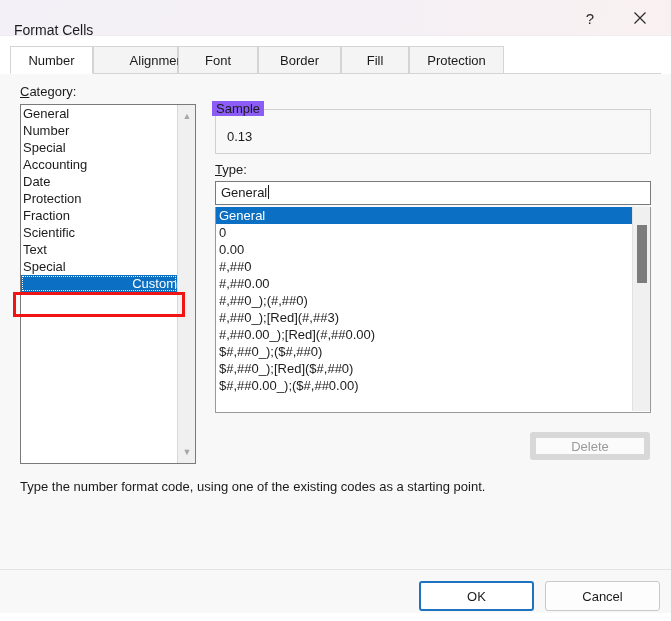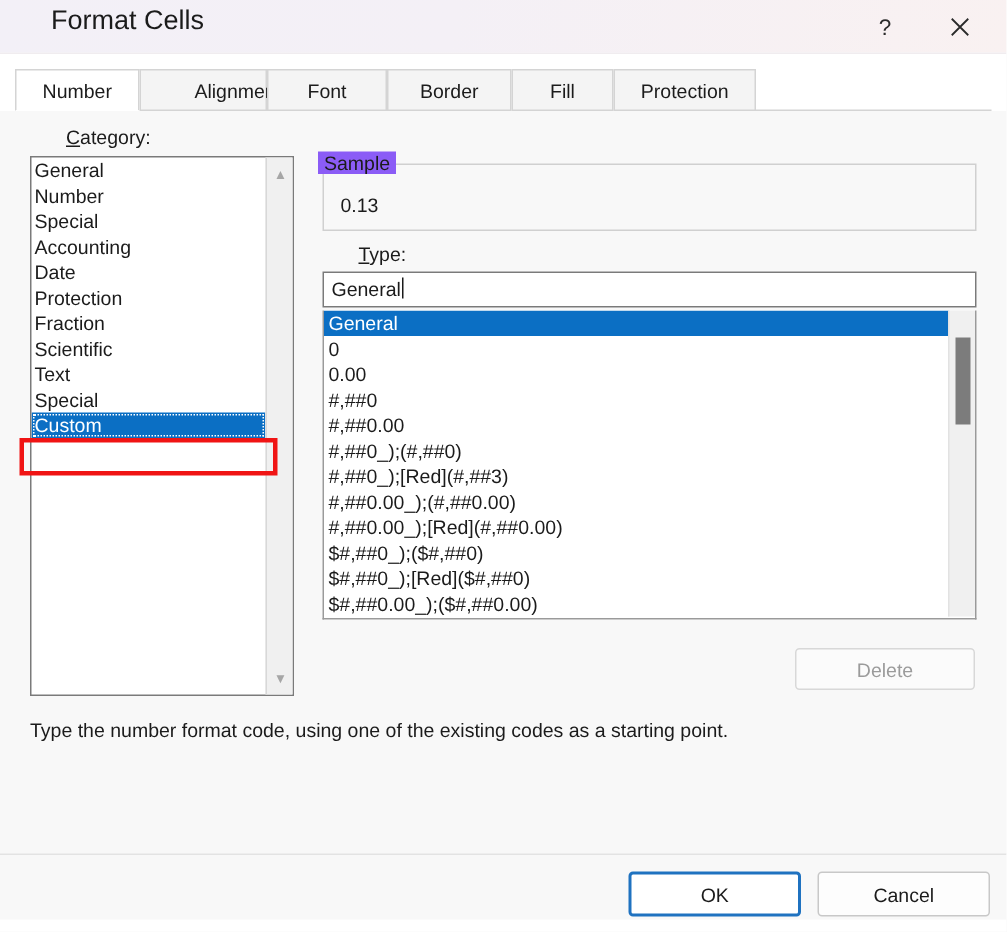--- a/index.html
+++ b/index.html
@@ -14,22 +14,22 @@
     position: relative;
   }
 
   
   .titlebar {
     position: absolute; left: 0; top: 0; width: 671px; height: 36px;
     background: linear-gradient(100deg, #f3f0f7 0%, #f4f0f6 45%, #f9f1f1 100%);
     border-bottom: 1px solid #f0ecef;
   }
   .title-text {
-    position: absolute; left: 14px; top: 3px;
-    font-size: 18px; color: #1b1b1b; white-space: nowrap; margin-left: 20px;
+    position: absolute; left: 14px; top: 22px;
+    font-size: 14px; color: #1b1b1b; white-space: nowrap;
   }
   .tb-btn {
     position: absolute; top: 0; height: 36px; width: 46px;
     display: flex; align-items: center; justify-content: center;
     font-size: 15px; color: #2a2a2a; cursor: default;
   }
   .tb-help { right: 58px; font-size: 15px; }
   .tb-close { right: 8px; }
   .tb-close svg { display: block; }
 
@@ -52,41 +52,41 @@
     z-index: 3;
   }
 
   
   .dlgbody {
     position: absolute; left: 0; top: 74px; width: 671px; height: 495px;
     background: #f8f8f8;
   }
 
   .lbl {
-    position: absolute; font-size: 13px; color: #1b1b1b; white-space: nowrap; margin-left: 24px;
+    position: absolute; font-size: 13px; color: #1b1b1b; white-space: nowrap;
   }
   .lbl u { text-decoration: underline; }
 
   
   .catbox {
     position: absolute; left: 20px; top: 30px; width: 176px; height: 360px;
     background: #ffffff; border: 1px solid #7a7a7a;
   }
   .catlist {
     position: absolute; left: 0; top: 0; width: 156px; height: 358px;
     overflow: hidden;
   }
   .catitem {
     height: 17px; line-height: 17px;
     padding-left: 2px; font-size: 13px; color: #1b1b1b;
     white-space: nowrap; cursor: default;
   }
   .catitem.sel {
     background: #0b6fc4; color: #ffffff;
-    outline: 1px dotted #ffffff; outline-offset: -2px;
+    outline: 1px dotted #ffffff; outline-offset: -2px; text-align: right;
   }
   .catscroll {
     position: absolute; right: 0; top: 0; width: 18px; height: 358px;
     background: #f0f0f0; border-left: 1px solid #d8d8d8;
   }
   .sc-arrow {
     position: absolute; left: 0; width: 18px; height: 18px;
     display: flex; align-items: center; justify-content: center;
     color: #a6a6a6; font-size: 9px; cursor: default;
   }
@@ -139,21 +139,21 @@
   }
   .typethumb {
     position: absolute; left: 4px; top: 18px; width: 10px; height: 58px;
     background: #7c7c7c;
   }
 
   
   .btn {
     position: absolute;
     display: flex; align-items: center; justify-content: center;
-    background: #fdfdfd; border: 1px solid #3b82f6; border-radius: 3px;
+    background: #fdfdfd; border: 6px solid #3b82f6; border-radius: 3px;
     font-size: 13px; color: #1b1b1b; cursor: default; white-space: nowrap;
   }
   .btn.disabled { color: #9b9b9b; background: #fbfbfb; border-color: #d8d8d8; }
   #delete-button { left: 530px; top: 358px; width: 120px; height: 28px; }
 
   .hinttext {
     position: absolute; left: 20px; top: 405px;
     font-size: 13px; color: #1b1b1b; white-space: nowrap;
   }
 
@@ -239,21 +239,20 @@
 
   <div class="typebox">
     <div class="typelist" id="type-list">
         <div class="typeitem sel">General</div>
         <div class="typeitem">0</div>
         <div class="typeitem">0.00</div>
         <div class="typeitem">#,##0</div>
         <div class="typeitem">#,##0.00</div>
         <div class="typeitem">#,##0_);(#,##0)</div>
         <div class="typeitem">#,##0_);[Red](#,##3)</div>
-        <div class="typeitem">#,##0.00_);(#,##0.00)</div>
         <div class="typeitem">#,##0.00_);[Red](#,##0.00)</div>
         <div class="typeitem">$#,##0_);($#,##0)</div>
         <div class="typeitem">$#,##0_);[Red]($#,##0)</div>
         <div class="typeitem">$#,##0.00_);($#,##0.00)</div>
       </div>
     <div class="typescroll">
       <div class="typethumb"></div>
     </div>
   </div>
 

